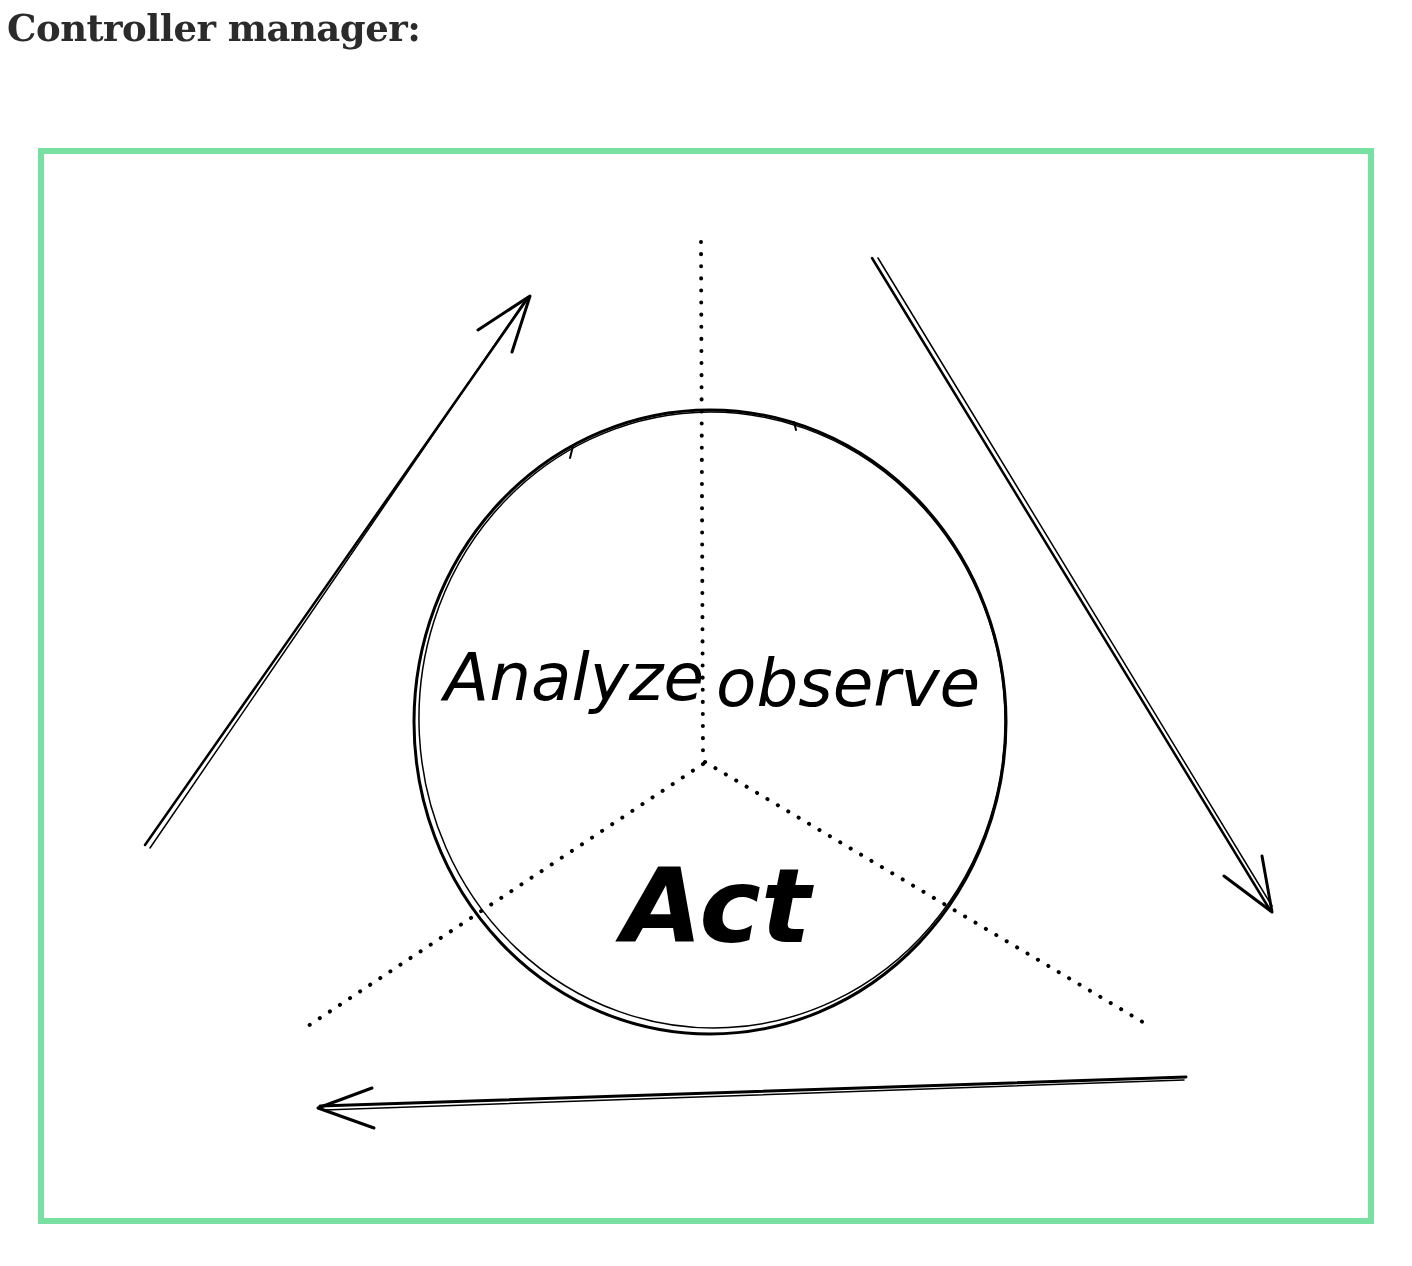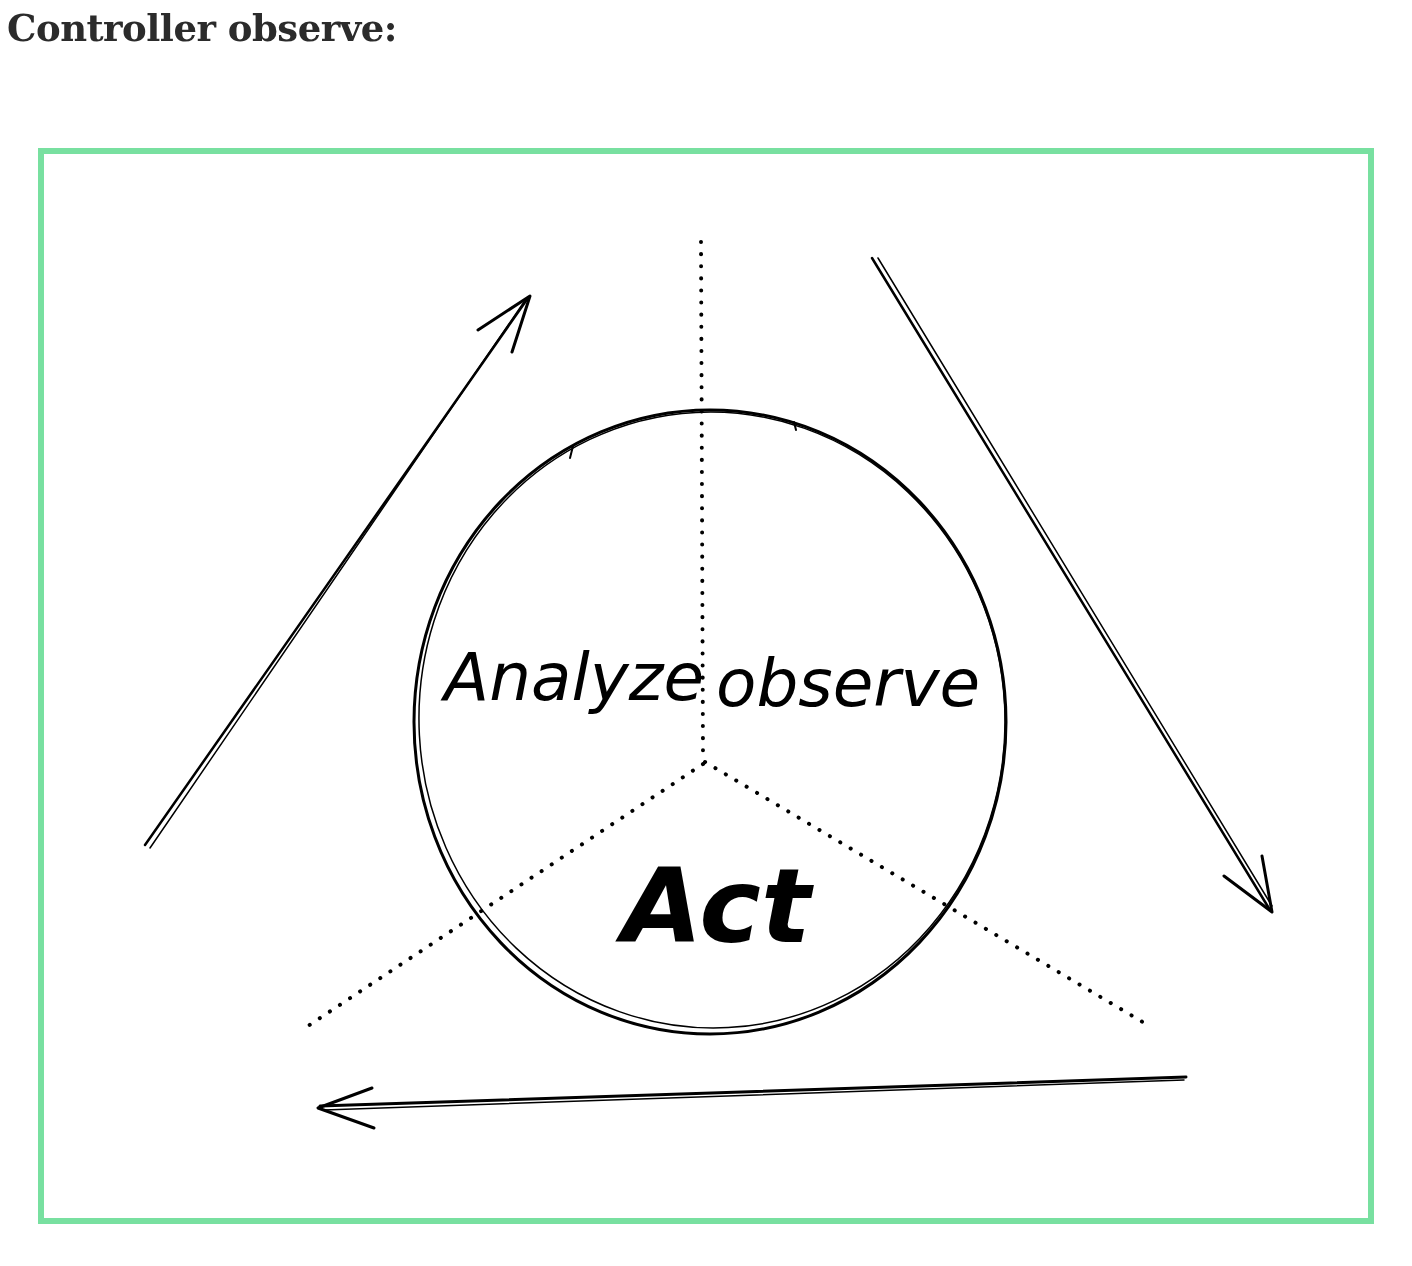--- a/index.html
+++ b/index.html
@@ -18,21 +18,21 @@
   }
   svg.diagram { position: absolute; left: 0; top: 0; }
   .hand {
     font-family: "DejaVu Sans", sans-serif;
     fill: #000;
   }
 </style>
 </head>
 <body>
 
-<h1 class="heading">Controller observe:</h1>
+<h1 class="heading">Controller manager:</h1>
 
 <div class="frame"></div>
 
 <svg class="diagram" width="1412" height="1266" viewBox="0 0 1412 1266">
 
   <g fill="none" stroke="#000" stroke-linecap="round">
     <ellipse cx="710" cy="722" rx="296" ry="312" stroke-width="3"></ellipse>
     <ellipse cx="712" cy="720" rx="293" ry="308" stroke-width="1.5" transform="rotate(-3 712 720)"></ellipse>
     <path d="M570 458 L573 446" stroke-width="2"></path>
     <path d="M794 422 L796 430" stroke-width="2"></path>

